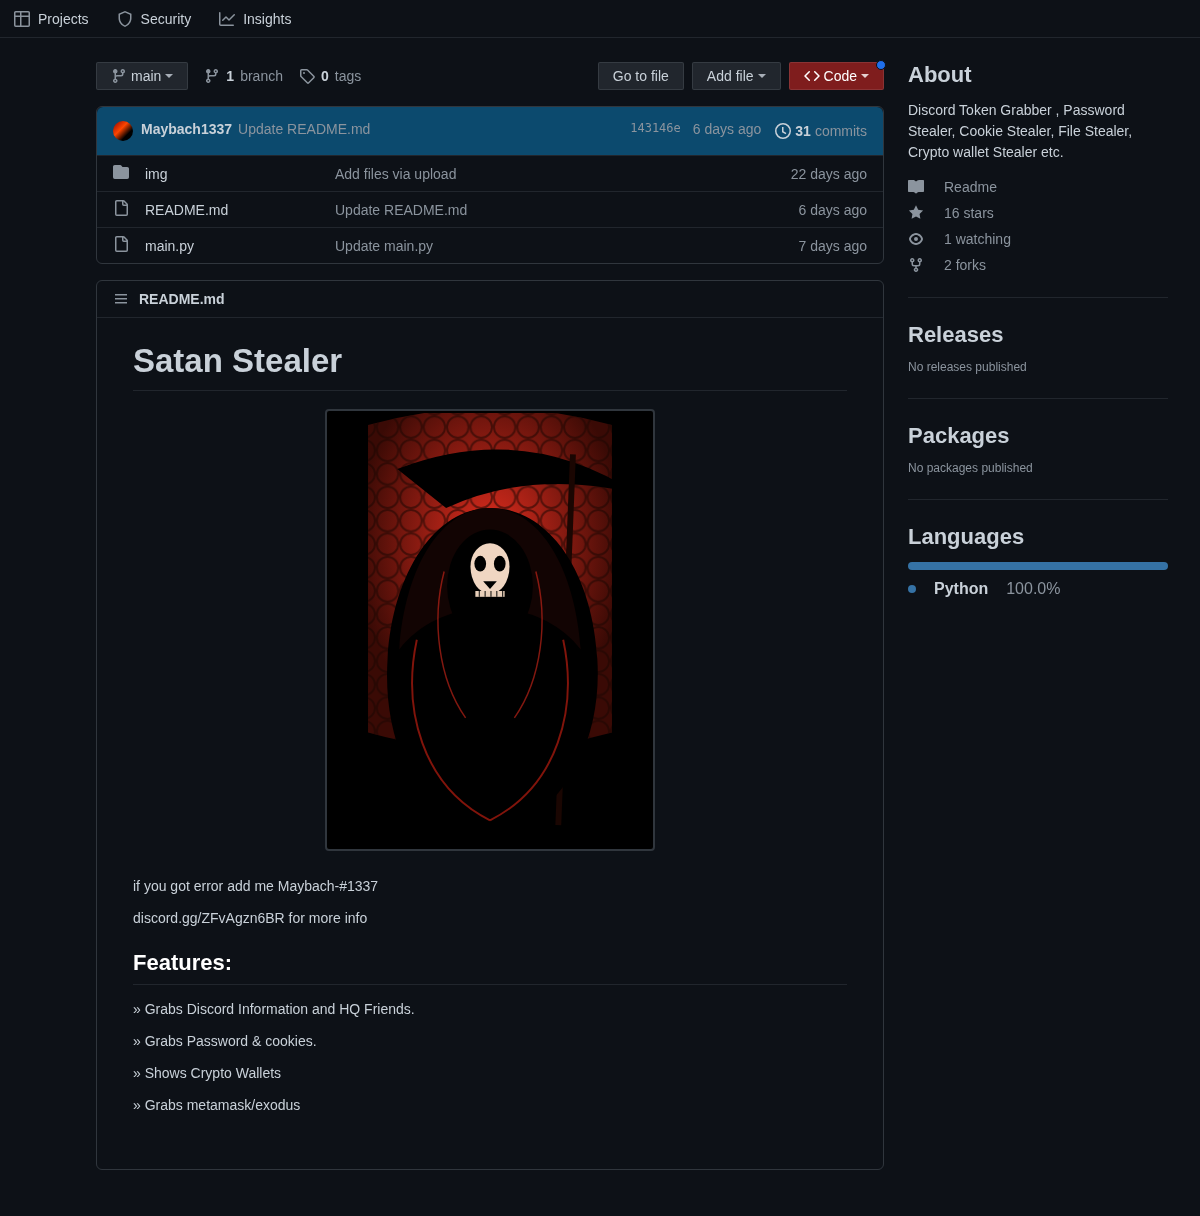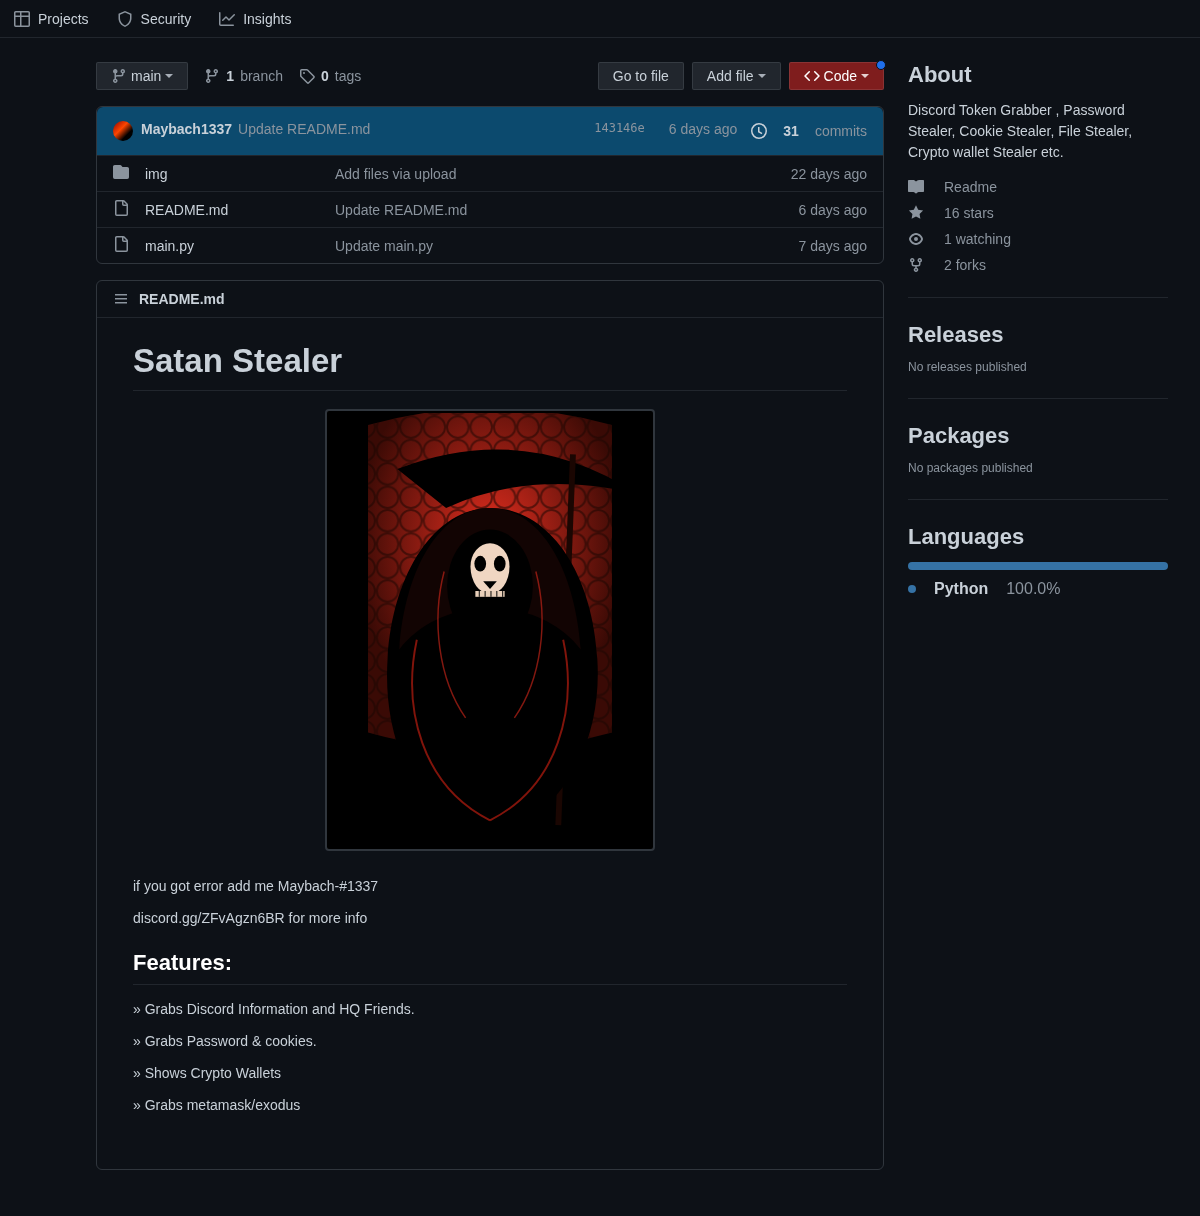--- a/index.html
+++ b/index.html
@@ -20,23 +20,23 @@
 .btn-group { display:flex; gap:8px; margin-left:auto; }
 .branch-info { display:flex; align-items:center; gap:6px; color:#8b949e; }
 .branch-info strong { color:#c9d1d9; }
 .caret { width:0; height:0; border-left:4px solid transparent; border-right:4px solid transparent; border-top:4px solid currentColor; display:inline-block; opacity:0.8; }
 .box { border:1px solid #30363d; border-radius:6px; }
 .box-header { display:flex; padding:14px 16px; background:#0c4a6e; border-bottom:1px solid #21262d; border-radius:6px 6px 0 0; }
 .avatar { width:20px; height:20px; border-radius:50%; background:linear-gradient(135deg,#8b0000,#ff4500 40%,#000 70%); margin-right:8px; flex-shrink:0; }
 .author { font-weight:600; color:#c9d1d9; }
 .commit-msg { color:#8b949e; margin-left:6px; }
 .spacer { flex:1; }
-.sha { font-family:ui-monospace,monospace; font-size:12px; color:#8b949e; margin-right:24px; }
+.sha { font-family:ui-monospace,monospace; font-size:12px; color:#8b949e; margin-right:12px; }
 .rel-time { color:#8b949e; margin-right:14px; }
-.commits { display:flex; align-items:center; gap:16px; color:#c9d1d9; }
+.commits { display:flex; align-items:center; gap:4px; color:#c9d1d9; }
 .commits strong { font-weight:600; }
 .file-row { display:flex; align-items:center; padding:8px 16px; border-bottom:1px solid #21262d; }
 .file-row:last-child { border-bottom:none; }
 .file-row .icon { width:16px; margin-right:16px; color:#8b949e; flex-shrink:0; }
 .file-row .name { width:190px; color:#c9d1d9; cursor:pointer; }
 .file-row .msg { flex:1; color:#8b949e; cursor:pointer; }
 .file-row .age { color:#8b949e; text-align:right; }
 .readme-box { margin-top:16px; }
 .readme-head { display:flex; align-items:center; gap:10px; padding:10px 16px; border-bottom:1px solid #21262d; }
 .readme-head svg { fill:#8b949e; }

